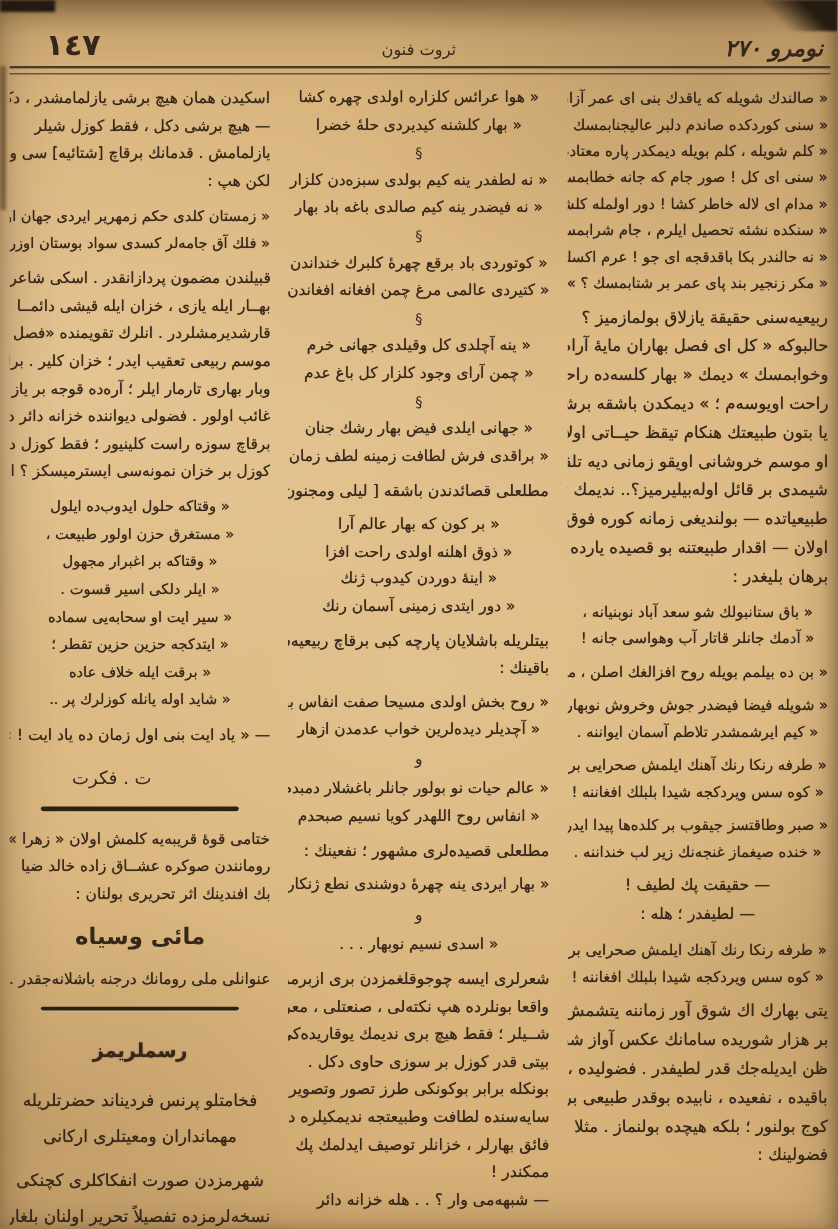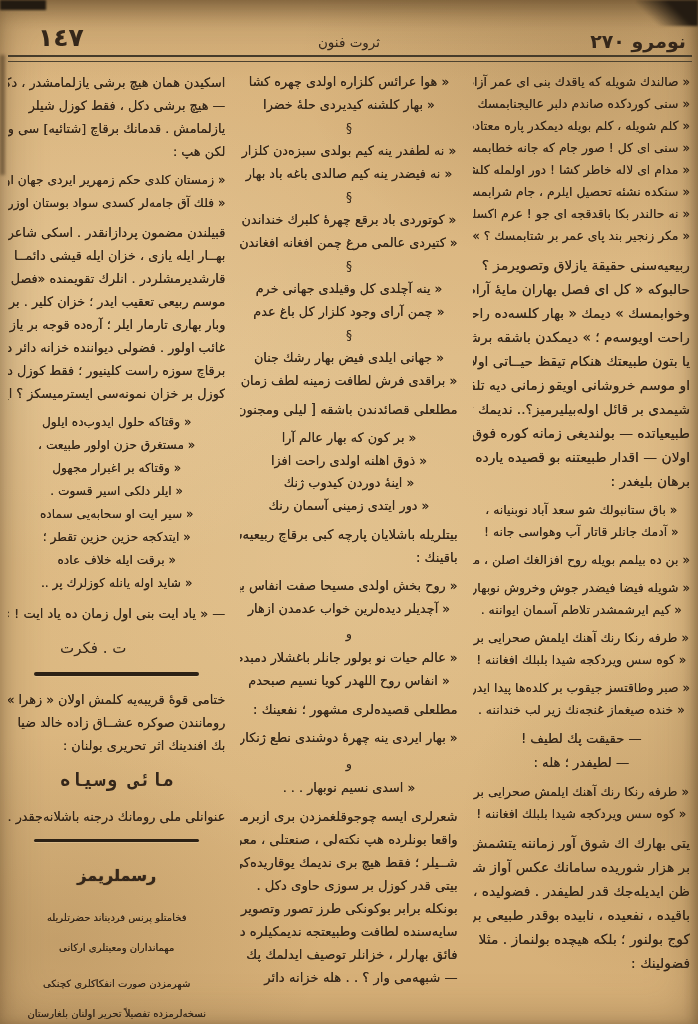--- a/index.html
+++ b/index.html
@@ -22,21 +22,21 @@
   .corner-tl{top:0;left:0;width:46px;height:10px;background:#221a11;filter:blur(1.2px);}
   .corner-tr{top:0;right:0;width:62px;height:26px;
     background:linear-gradient(225deg,#241b12 35%, rgba(36,27,18,0) 75%);filter:blur(1px);}
   .edge-l{top:55px;left:0;width:5px;height:120px;background:rgba(50,35,18,.45);filter:blur(1.5px);}
 
   .header{
     position:absolute; top:22px; left:12px; right:12px; height:30px;
     display:flex; align-items:flex-end; direction:rtl;
   }
   .hdr-side{width:150px; font-size:19px; font-weight:bold; letter-spacing:1px;}
-  .hdr-issue{text-align:right;}
+  .hdr-issue{text-align:right;font-style:italic;}
   .hdr-page{text-align:left; font-size:25px; padding-left:26px; box-sizing:border-box;}
   .hdr-title{flex:1; text-align:center; font-size:13.5px; padding-bottom:2px;}
   .rule-double{
     position:absolute; top:55px; left:8px; right:6px; height:3.5px;
     border-top:2.5px solid #463c2b; border-bottom:1.3px solid #4d422f;
   }
 
   .columns{
     position:absolute; top:66px; bottom:2px; left:8px; right:8px;
     display:flex; direction:rtl; gap:15px;
@@ -49,24 +49,24 @@
   .prose .line{font-size:13.8px; line-height:24px;}
   .col-center .verse .line{font-size:12.8px; line-height:22.5px;}
   .col-center .prose .line{font-size:13.2px; line-height:23px;}
   .col-left  .prose .line{font-size:12.8px; line-height:23px;}
   .col-left  .verse .line{font-size:12.2px; line-height:23px;}
 
   .secmark{ text-align:center; font-size:12px; line-height:13px; margin:1px 0; }
   .connector{ text-align:center; font-size:13px; line-height:16px; margin:0; }
   .dialogue .line{ text-align:center; font-size:13.2px; line-height:24px; }
   .centered .line{ text-align:center; font-size:13px; line-height:26px; }
-  .centered2 .line{ text-align:center; font-size:10px; line-height:30px; }
+  .centered2 .line{ text-align:center; font-size:14px; line-height:30px; }
   .signature{ text-align:left; padding-left:52px; font-size:15px; line-height:26px; margin:8px 0 4px; }
   .rulebar{ height:3.5px; background:#2c2115; width:76%; margin:11px auto 12px; border-radius:2px; box-shadow:0 1px 0 rgba(255,235,200,.25);}
-  .title{ text-align:center; font-size:19px; font-weight:bold; letter-spacing:2px; line-height:34px; margin:7px 0;font-family:Liberation Mono, monospace;}
+  .title{ text-align:center; font-size:19px; font-weight:bold; letter-spacing:2px; line-height:34px; margin:7px 0;}
   .ornate{ text-align:center; font-size:16px; font-weight:bold; line-height:44px; margin:6px 0 2px;
            text-shadow:0 0 1px rgba(45,28,12,.9);}
 </style>
 </head>
 <body>
 
 <div class="page">
   <div class="stain corner-tl"></div>
   <div class="stain corner-tr"></div>
   <div class="stain edge-l"></div>
@@ -84,21 +84,21 @@
           <div class="line">« صالندك شويله كه ياقدك بنى اى عمر آزاد !</div>
           <div class="line">« سنى كوردكده صاندم دلبر عاليجنابمسك .</div>
           <div class="line">« كلم شويله ، كلم بويله ديمكدر پاره معتادم :</div>
           <div class="line">« سنى اى كل ! صور جام كه جانه خطابمسك .</div>
           <div class="line">« مدام اى لاله خاطر كشا ! دور اولمله كلشندن ؛</div>
           <div class="line">« سنكده نشئه تحصيل ايلرم ، جام شرابمسك .</div>
           <div class="line">« نه حالندر بكا باقدقجه اى جو ! عرم اكسلمز ،</div>
           <div class="line">« مكر زنجير بند پاى عمر بر شتابمسك ؟ »</div>
         </div>
         <div class="blk prose">
-          <div class="line">ربيعيه‌سنى حقيقة يازلاق وتصويرمز ؟</div>
+          <div class="line">ربيعيه‌سنى حقيقة يازلاق بولمازميز ؟</div>
           <div class="line">حالبوكه « كل اى فصل بهاران مايۀ آرام</div>
           <div class="line">وخوابمسك » ديمك « بهار كلسه‌ده راحت</div>
           <div class="line">راحت اويوسه‌م ؛ » ديمكدن باشقه برشيميدر ؟</div>
           <div class="line">يا بتون طبيعتك هنكام تيقظ حيــاتى اولان</div>
           <div class="line">او موسم خروشانى اويقو زمانى ديه تلقى يه</div>
           <div class="line">شيمدى بر قائل اوله‌بيليرميز؟.. نديمك تصوير</div>
           <div class="line">طبيعياتده — بولنديغى زمانه كوره فوق‌العاده</div>
           <div class="line">اولان — اقدار طبيعتنه بو قصيده يارده بر</div>
           <div class="line">برهان بليغدر :</div>
         </div>
@@ -196,20 +196,21 @@
           <div class="line">« اسدى نسيم نوبهار . . .</div>
         </div>
         <div class="blk prose">
           <div class="line">شعرلرى ايسه چوجوقلغمزدن برى ازبرمزده .</div>
           <div class="line">واقعا بونلرده هپ نكته‌لى ، صنعتلى ، معرفتلى</div>
           <div class="line">شــيلر ؛ فقط هيچ برى نديمك يوقاريده‌كى</div>
           <div class="line">بيتى قدر كوزل بر سوزى حاوى دكل .</div>
           <div class="line">بونكله برابر بوكونكى طرز تصور وتصويرمز</div>
           <div class="line">سايه‌سنده لطافت وطبيعتجه نديمكيلره ده</div>
           <div class="line">فائق بهارلر ، خزانلر توصيف ايدلمك پك</div>
+          <div class="line">ممكندر !</div>
           <div class="line">— شبهه‌مى وار ؟ . . هله خزانه دائر</div>
         </div>
       </div>
       <div class="col col-left">
         <div class="blk prose">
           <div class="line">اسكيدن همان هيچ برشى يازلمامشدر ، دكلمى؟</div>
           <div class="line">— هيچ برشى دكل ، فقط كوزل شيلر</div>
           <div class="line">يازلمامش . قدمانك برقاچ [شتائيه] سى وار؛</div>
           <div class="line">لكن هپ :</div>
         </div>

